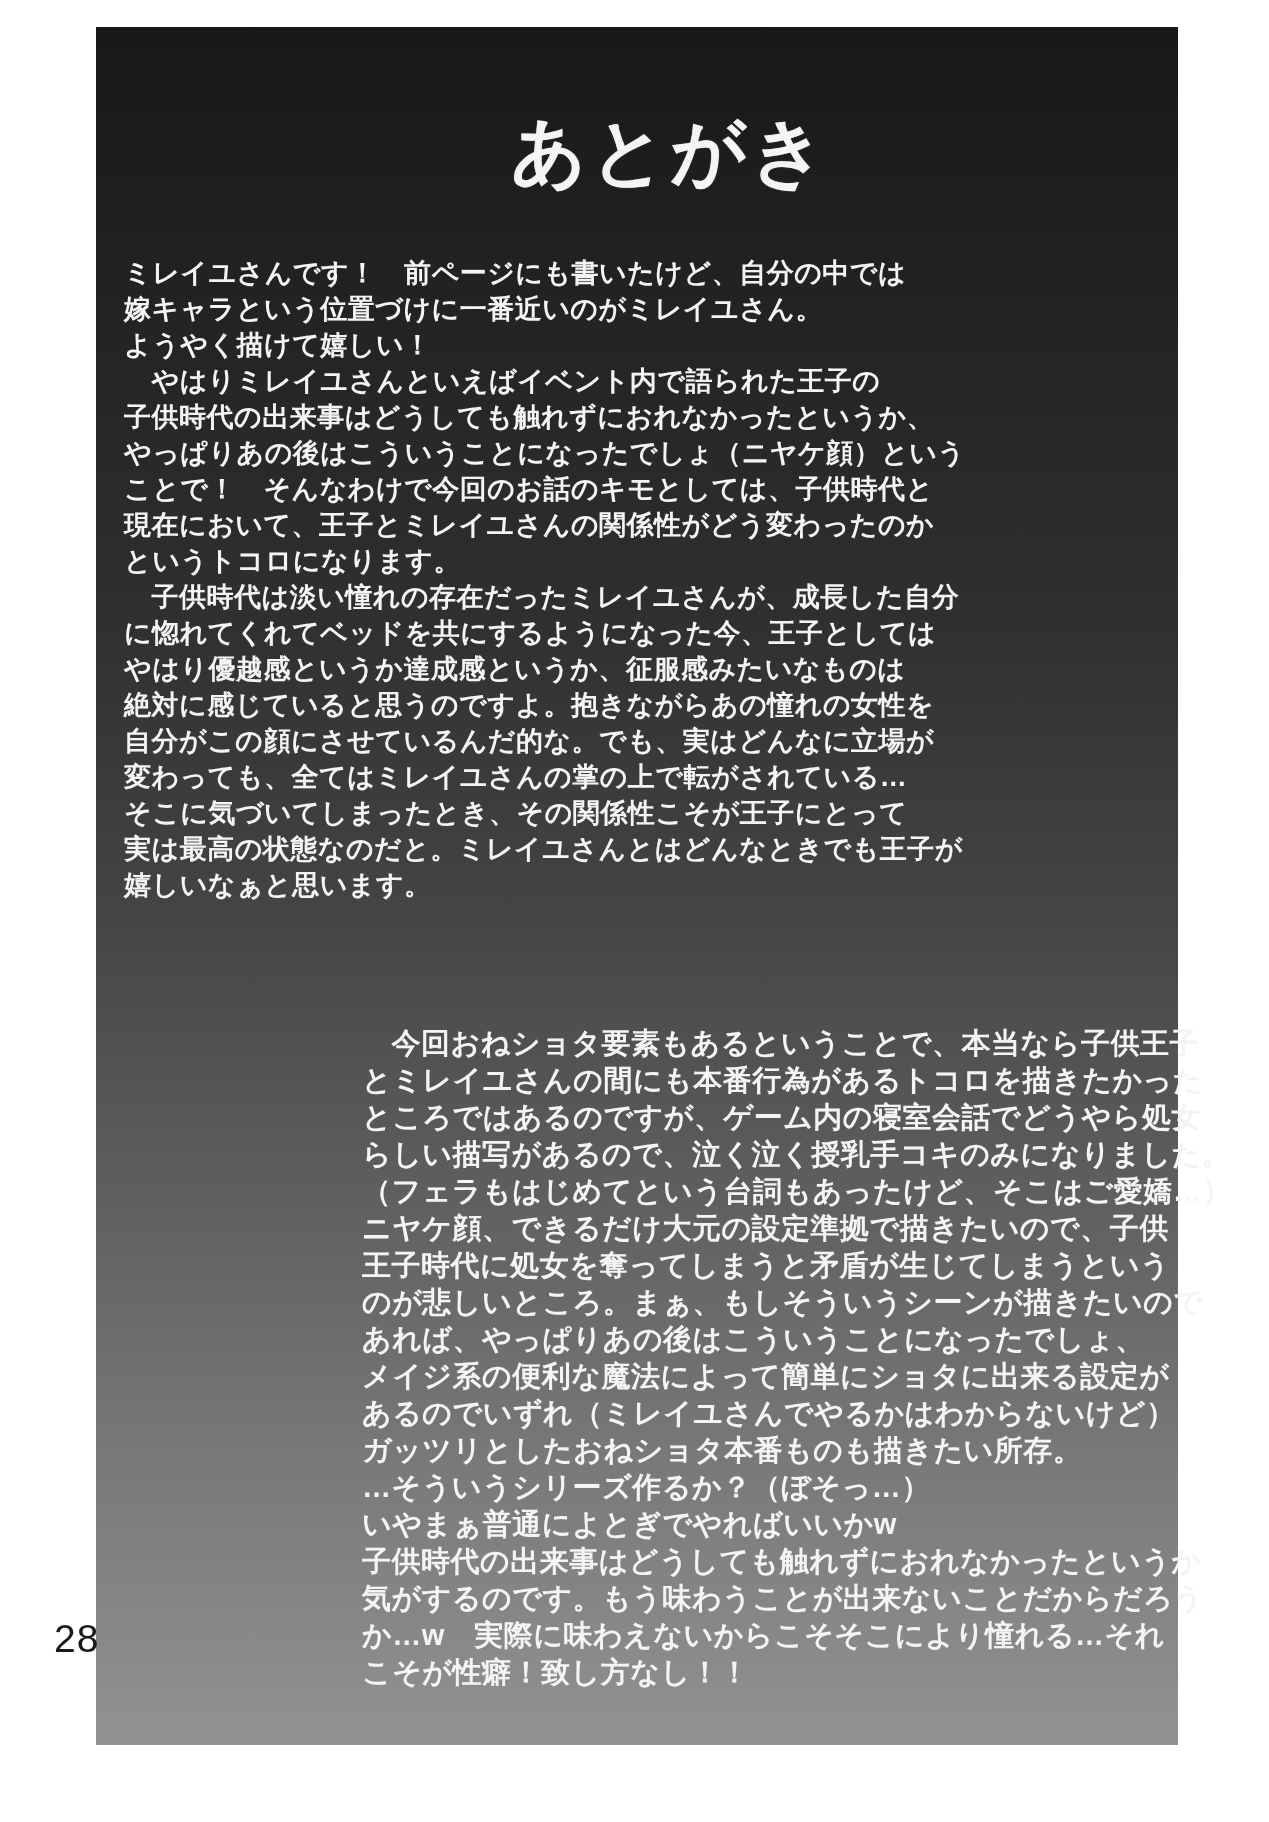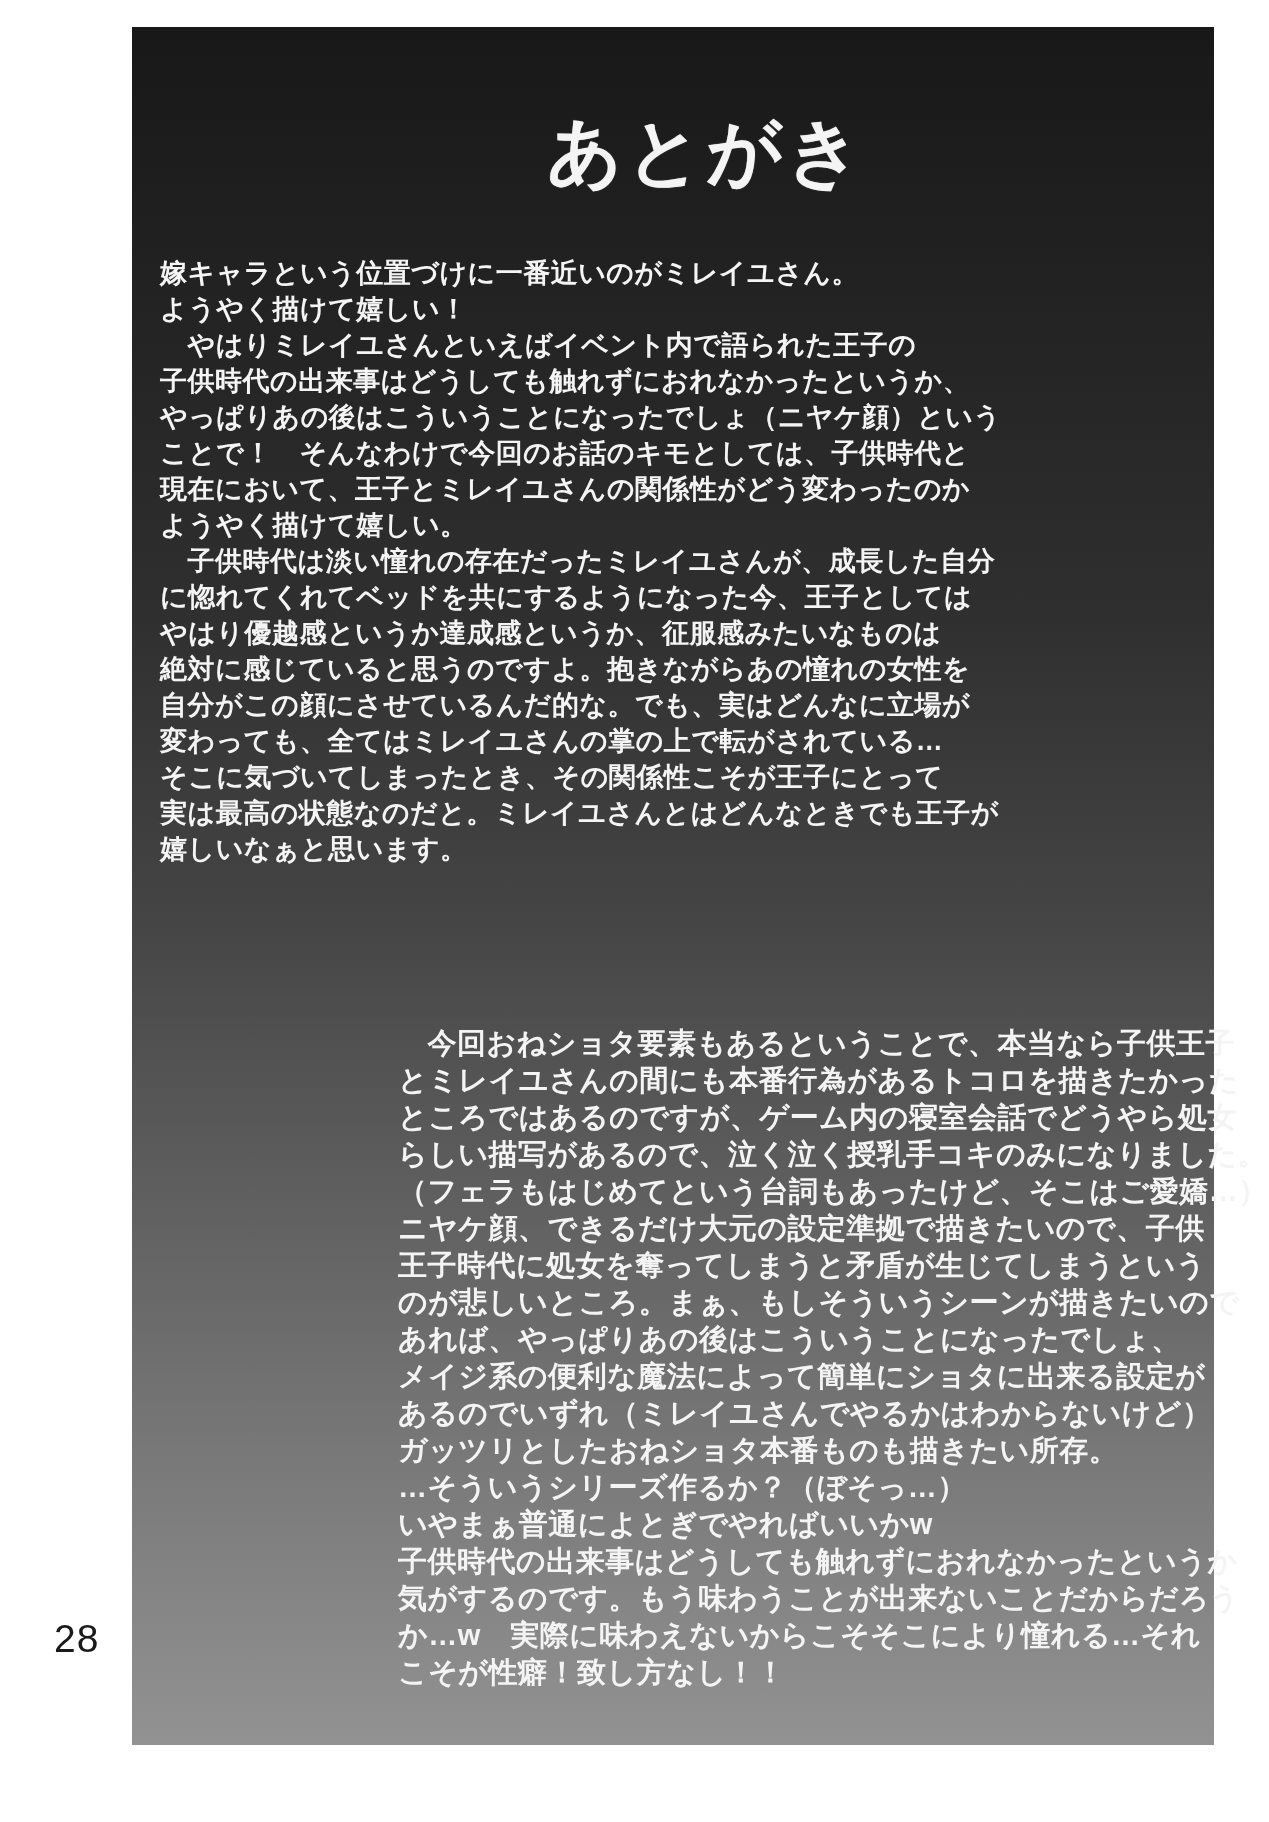--- a/index.html
+++ b/index.html
@@ -25,21 +25,20 @@
       180deg,
       var(--panel-top, #181818) 0%,
       #242424 18%,
       #2f2f2f 34%,
       #454545 52%,
       #5f5f5f 68%,
       #787878 83%,
       var(--panel-bottom, #929292) 100%
     );
     color: var(--text, #f4f4f4);
-    margin-left: 36px;
   }
   .title {
     position: absolute;
     left: 415px;
     top: 88px;
     margin: 0;
     font-size: 74px;
     font-weight: bold;
     letter-spacing: 4px;
     line-height: 1;
@@ -80,28 +79,29 @@
     letter-spacing: 1px;
   }
 </style>
 </head>
 <body>
 
 <div class="paper">
   <div class="panel">
     <h1 class="title">あとがき</h1>
     <div class="block block1">
+        <div class="line">ミレイユさんです！　前ページにも書いたけど、自分の中では</div>
         <div class="line">嫁キャラという位置づけに一番近いのがミレイユさん。</div>
         <div class="line">ようやく描けて嬉しい！</div>
         <div class="line">　やはりミレイユさんといえばイベント内で語られた王子の</div>
         <div class="line">子供時代の出来事はどうしても触れずにおれなかったというか、</div>
         <div class="line">やっぱりあの後はこういうことになったでしょ（ニヤケ顔）という</div>
         <div class="line">ことで！　そんなわけで今回のお話のキモとしては、子供時代と</div>
         <div class="line">現在において、王子とミレイユさんの関係性がどう変わったのか</div>
-        <div class="line">ようやく描けて嬉しい。</div>
+        <div class="line">というトコロになります。</div>
         <div class="line">　子供時代は淡い憧れの存在だったミレイユさんが、成長した自分</div>
         <div class="line">に惚れてくれてベッドを共にするようになった今、王子としては</div>
         <div class="line">やはり優越感というか達成感というか、征服感みたいなものは</div>
         <div class="line">絶対に感じていると思うのですよ。抱きながらあの憧れの女性を</div>
         <div class="line">自分がこの顔にさせているんだ的な。でも、実はどんなに立場が</div>
         <div class="line">変わっても、全てはミレイユさんの掌の上で転がされている…</div>
         <div class="line">そこに気づいてしまったとき、その関係性こそが王子にとって</div>
         <div class="line">実は最高の状態なのだと。ミレイユさんとはどんなときでも王子が</div>
         <div class="line">嬉しいなぁと思います。</div>
       </div>

